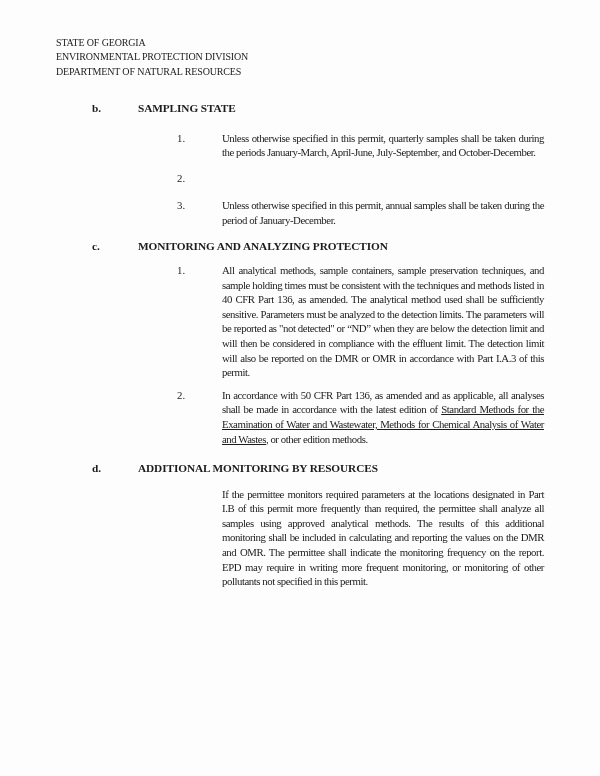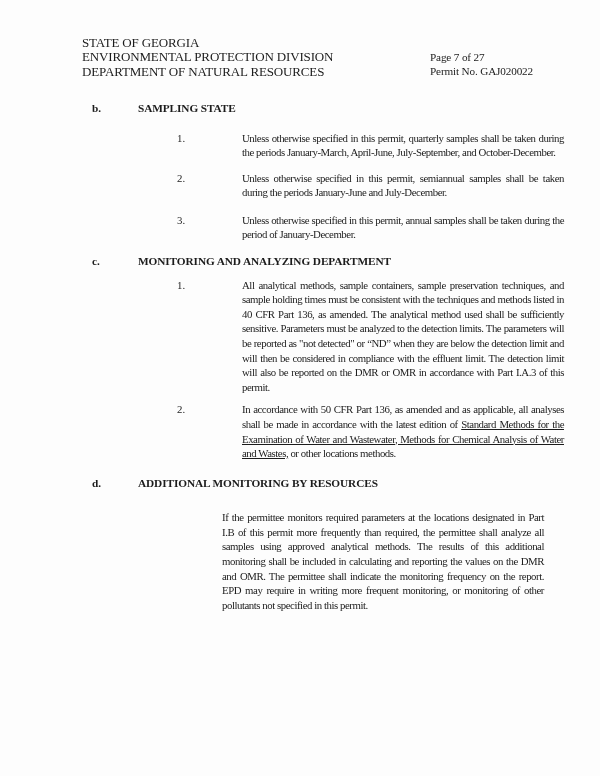--- a/index.html
+++ b/index.html
@@ -12,23 +12,23 @@
   }
   .page {
     position: relative;
     width: 600px;
     height: 776px;
     background: #fdfdfd;
   }
   
   .hdr {
     position: absolute;
-    left: 82px;
+    left: 56px;
     top: 36px;
-    font-size: 13px;
+    font-size: 10px;
     line-height: 14.4px;
     letter-spacing: -0.15px;
     white-space: nowrap;
   }
   .hdr-right {
     position: absolute;
     left: 430px;
     top: 50px;
     font-size: 11.2px;
     line-height: 14.4px;
@@ -59,86 +59,80 @@
     line-height: 14.6px;
   }
   .body-text {
     width: 322px;
     flex: none;
     font-size: 10.8px;
     line-height: 14.6px;
     letter-spacing: -0.45px;
     text-align: justify;
     text-align-last: left;
-    margin-left: 20px;
   }
   .plain-para { margin-left: 130px; }
   .u { text-decoration: underline; }
   
   #sec-b-head { margin-top: 101px; }
   #item-b1 { margin-top: 15px; }
   #item-b2 { margin-top: 11px; }
   #item-b3 { margin-top: 13px; }
   #sec-c-head { margin-top: 12px; }
   #item-c1 { margin-top: 9px; }
   #item-c2 { margin-top: 8px; }
   #sec-d-head { margin-top: 15px; }
-  #para-d { margin-top: 20px; }
+  #para-d { margin-top: 11px; }
 </style>
 </head>
 <body>
 
 <div class="page">
 
   <div class="hdr">
     <div>STATE OF GEORGIA</div>
     <div>ENVIRONMENTAL PROTECTION DIVISION</div>
     <div>DEPARTMENT OF NATURAL RESOURCES</div>
   </div>
 
-  <div class="hdr-right">
-    <div>Page 7 of 27</div>
-    <div>Permit No. GAJ020022</div>
-  </div>
 
   <div class="content">
 
     <div class="sec-head" id="sec-b-head">
       <span class="sec-letter">b.</span>
       <span>SAMPLING STATE</span>
     </div>
 
     <div class="item" id="item-b1">
       <span class="item-num">1.</span>
       <p class="body-text">Unless otherwise specified in this permit, quarterly samples shall be taken during the periods January-March, April-June, July-September, and October-December.</p>
     </div>
 
     <div class="item" id="item-b2">
       <span class="item-num">2.</span>
-      <p class="body-text">Unless otherwise specified in this permit, semiannual samples shall be taken during the periods January-June and July-December.</p>
     </div>
 
     <div class="item" id="item-b3">
       <span class="item-num">3.</span>
       <p class="body-text">Unless otherwise specified in this permit, annual samples shall be taken during the period of January-December.</p>
     </div>
 
     <div class="sec-head" id="sec-c-head">
       <span class="sec-letter">c.</span>
-      <span>MONITORING AND ANALYZING DEPARTMENT</span>
+      <span>MONITORING AND ANALYZING PROTECTION</span>
     </div>
 
     <div class="item" id="item-c1">
       <span class="item-num">1.</span>
       <p class="body-text">All analytical methods, sample containers, sample preservation techniques, and sample holding times must be consistent with the techniques and methods listed in 40 CFR Part 136, as amended. The analytical method used shall be sufficiently sensitive. Parameters must be analyzed to the detection limits. The parameters will be reported as "not detected" or “ND” when they are below the detection limit and will then be considered in compliance with the effluent limit. The detection limit will also be reported on the DMR or OMR in accordance with Part I.A.3 of this permit.</p>
     </div>
 
     <div class="item" id="item-c2">
       <span class="item-num">2.</span>
-      <p class="body-text"><span>In accordance with 50 CFR Part 136, as amended and as applicable, all analyses shall be made in accordance with the latest edition of </span><span class="u">Standard Methods for the Examination of Water and Wastewater, Methods for Chemical Analysis of Water and Wastes,</span><span> or other locations methods.</span></p>
+      <p class="body-text"><span>In accordance with 50 CFR Part 136, as amended and as applicable, all analyses shall be made in accordance with the latest edition of </span><span class="u">Standard Methods for the Examination of Water and Wastewater, Methods for Chemical Analysis of Water and Wastes,</span><span> or other edition methods.</span></p>
     </div>
 
     <div class="sec-head" id="sec-d-head">
       <span class="sec-letter">d.</span>
       <span>ADDITIONAL MONITORING BY RESOURCES</span>
     </div>
 
     <div class="plain-para body-text" id="para-d">If the permittee monitors required parameters at the locations designated in Part I.B of this permit more frequently than required, the permittee shall analyze all samples using approved analytical methods. The results of this additional monitoring shall be included in calculating and reporting the values on the DMR and OMR. The permittee shall indicate the monitoring frequency on the report. EPD may require in writing more frequent monitoring, or monitoring of other pollutants not specified in this permit.</div>
 
   </div>

